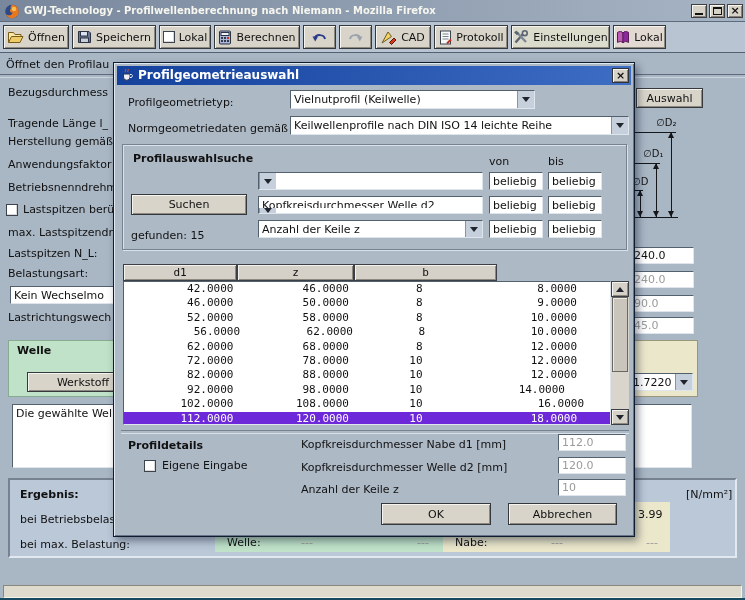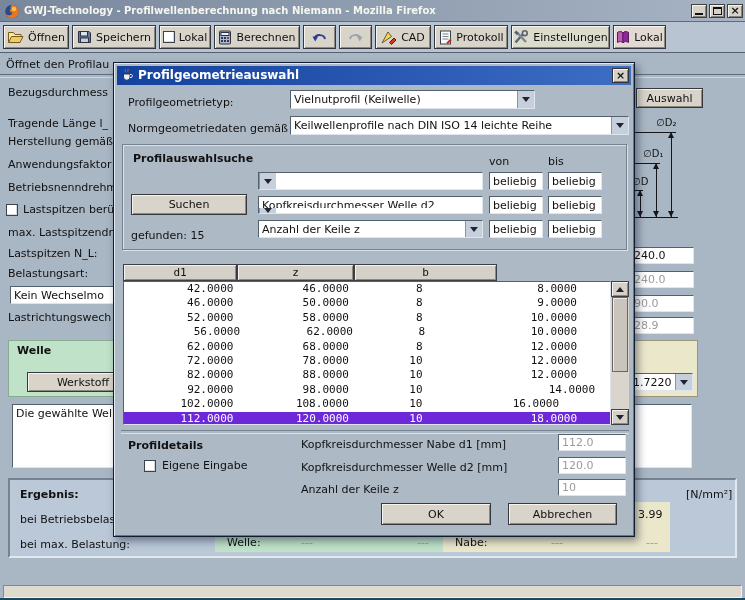--- a/index.html
+++ b/index.html
@@ -253,21 +253,21 @@
       <div class="abs field" style="left: 630px; top: 247px; width: 64px; height: 17px;">
         <span>240.0</span>
       </div>
       <div class="abs field" style="left: 630px; top: 271px; width: 64px; height: 17px;">
         <span class="gray">240.0</span>
       </div>
       <div class="abs field" style="left: 630px; top: 295px; width: 64px; height: 17px;">
         <span class="gray">90.0</span>
       </div>
       <div class="abs field" style="left: 630px; top: 317px; width: 64px; height: 17px;">
-        <span class="gray">28.9</span>
+        <span class="gray">45.0</span>
       </div>
     </div>
 
   <div class="abs ergpanel" style="left:8px;top:478px;width:729px;height:80px">
     <b class="abs" style="left:10px;top:8px">Ergebnis:</b>
     <span class="abs lbl" style="left:10px;top:33px">bei Betriebsbelas</span>
     <span class="abs lbl" style="left:10px;top:58px">bei max. Belastung:</span>
 
     <div class="abs bandG" style="left:205px;top:22px;width:228px;height:50px">
       <span class="abs" style="left:12px;bottom:3px">Welle:</span>
@@ -405,27 +405,27 @@
           <div class="tr">
             <div class="td" style="width: 114px; padding-right: 4px;">82.0000</div>
             <div class="td" style="width: 114px; padding-right: 2px;">88.0000</div>
             <div class="td" style="width: 117px; padding-right: 45px;">10</div>
             <div class="td" style="width: 143px; padding-right: 33px;">12.0000</div>
           </div>
           <div class="tr">
             <div class="td" style="width: 114px; padding-right: 4px;">92.0000</div>
             <div class="td" style="width: 114px; padding-right: 2px;">98.0000</div>
             <div class="td" style="width: 117px; padding-right: 45px;">10</div>
-            <div class="td" style="width: 143px; padding-right: 15px;">14.0000</div>
+            <div class="td" style="width: 143px; padding-right: 45px;">14.0000</div>
           </div>
           <div class="tr">
             <div class="td" style="width: 114px; padding-right: 4px;">102.0000</div>
             <div class="td" style="width: 114px; padding-right: 2px;">108.0000</div>
             <div class="td" style="width: 117px; padding-right: 45px;">10</div>
-            <div class="td" style="width: 143px; padding-right: 51px;">16.0000</div>
+            <div class="td" style="width: 143px; padding-right: 26px;">16.0000</div>
           </div>
           <div class="tr sel">
             <div class="td" style="width: 114px; padding-right: 4px;">112.0000</div>
             <div class="td" style="width: 114px; padding-right: 2px;">120.0000</div>
             <div class="td" style="width: 117px; padding-right: 45px;">10</div>
             <div class="td" style="width: 143px; padding-right: 33px;">18.0000</div>
           </div>
         </div>
       <div class="abs" style="right:0;top:17px;width:18px;bottom:0;background:#d9d5cd">
         <div class="sb-btn" style="top:0">

